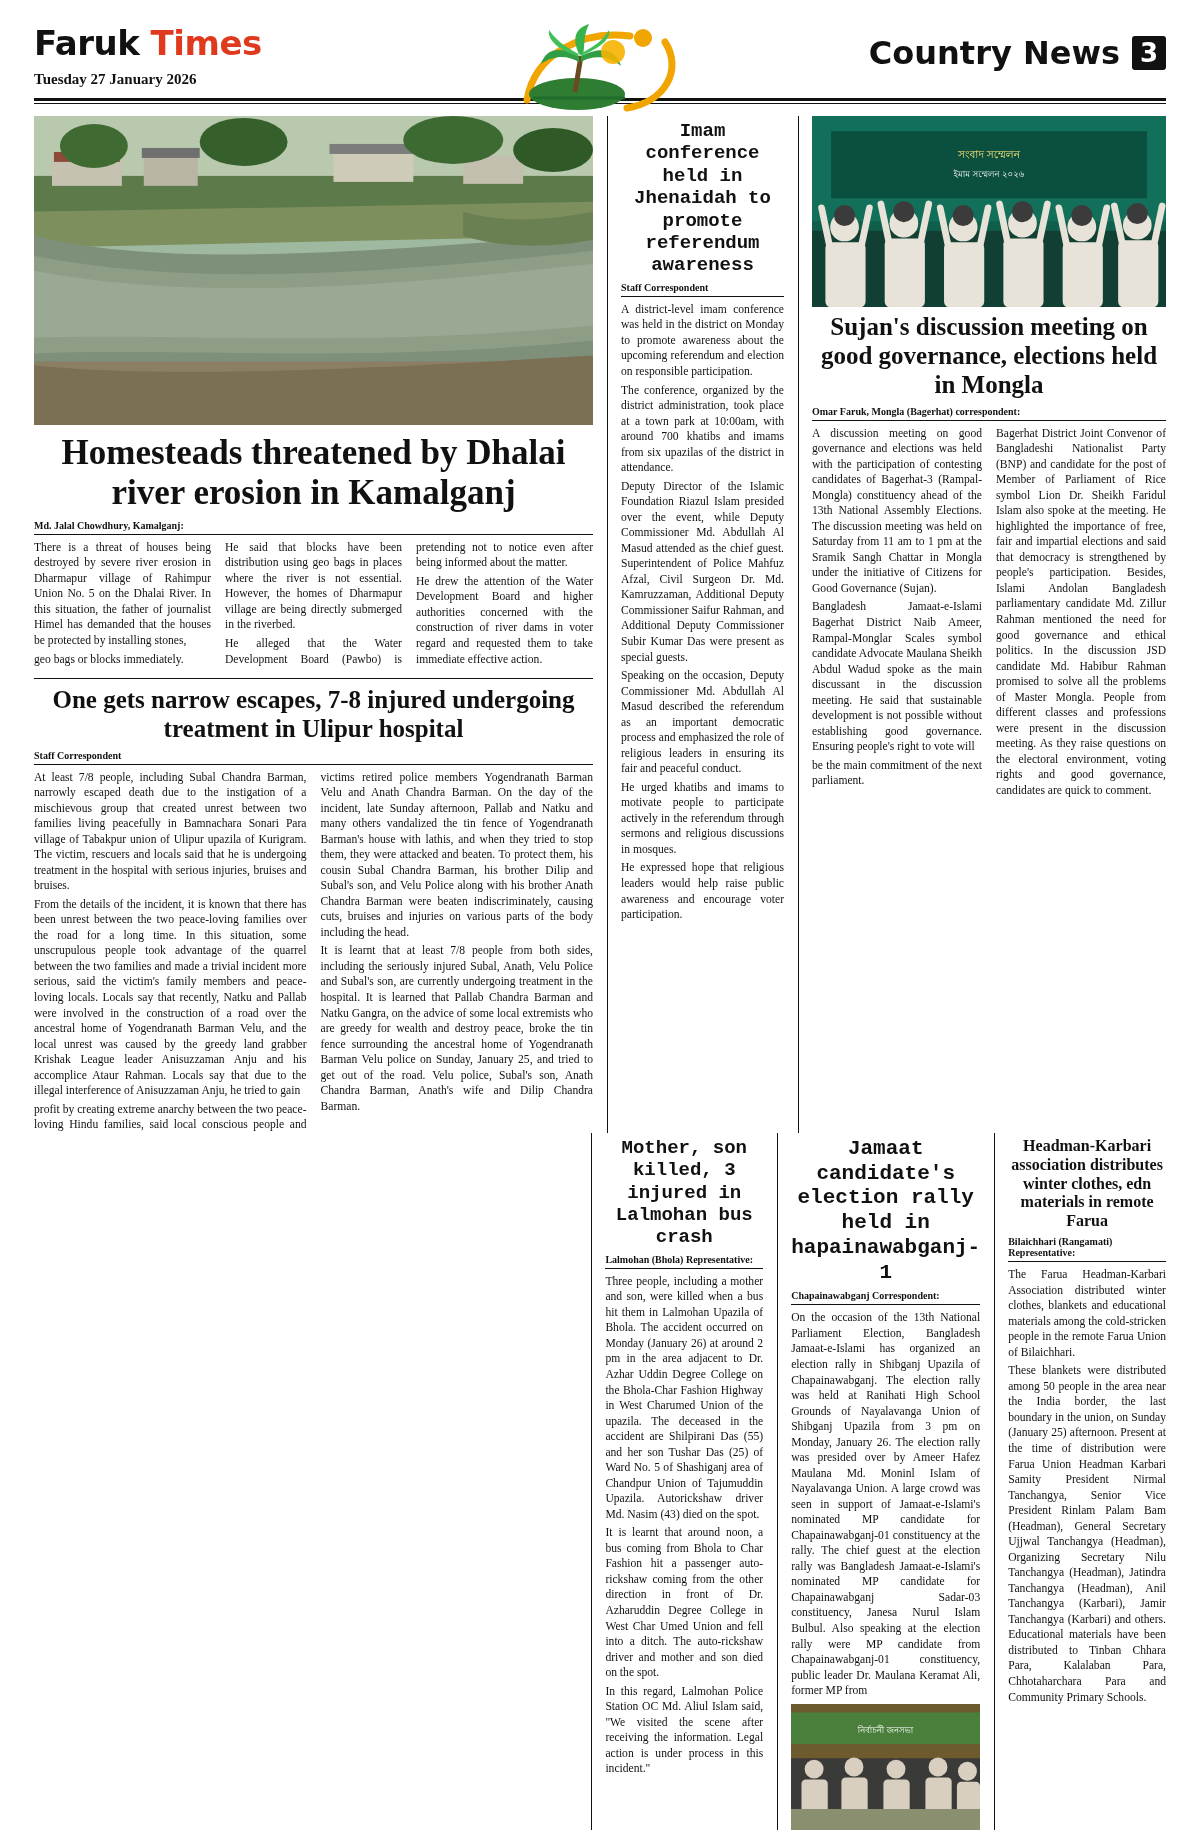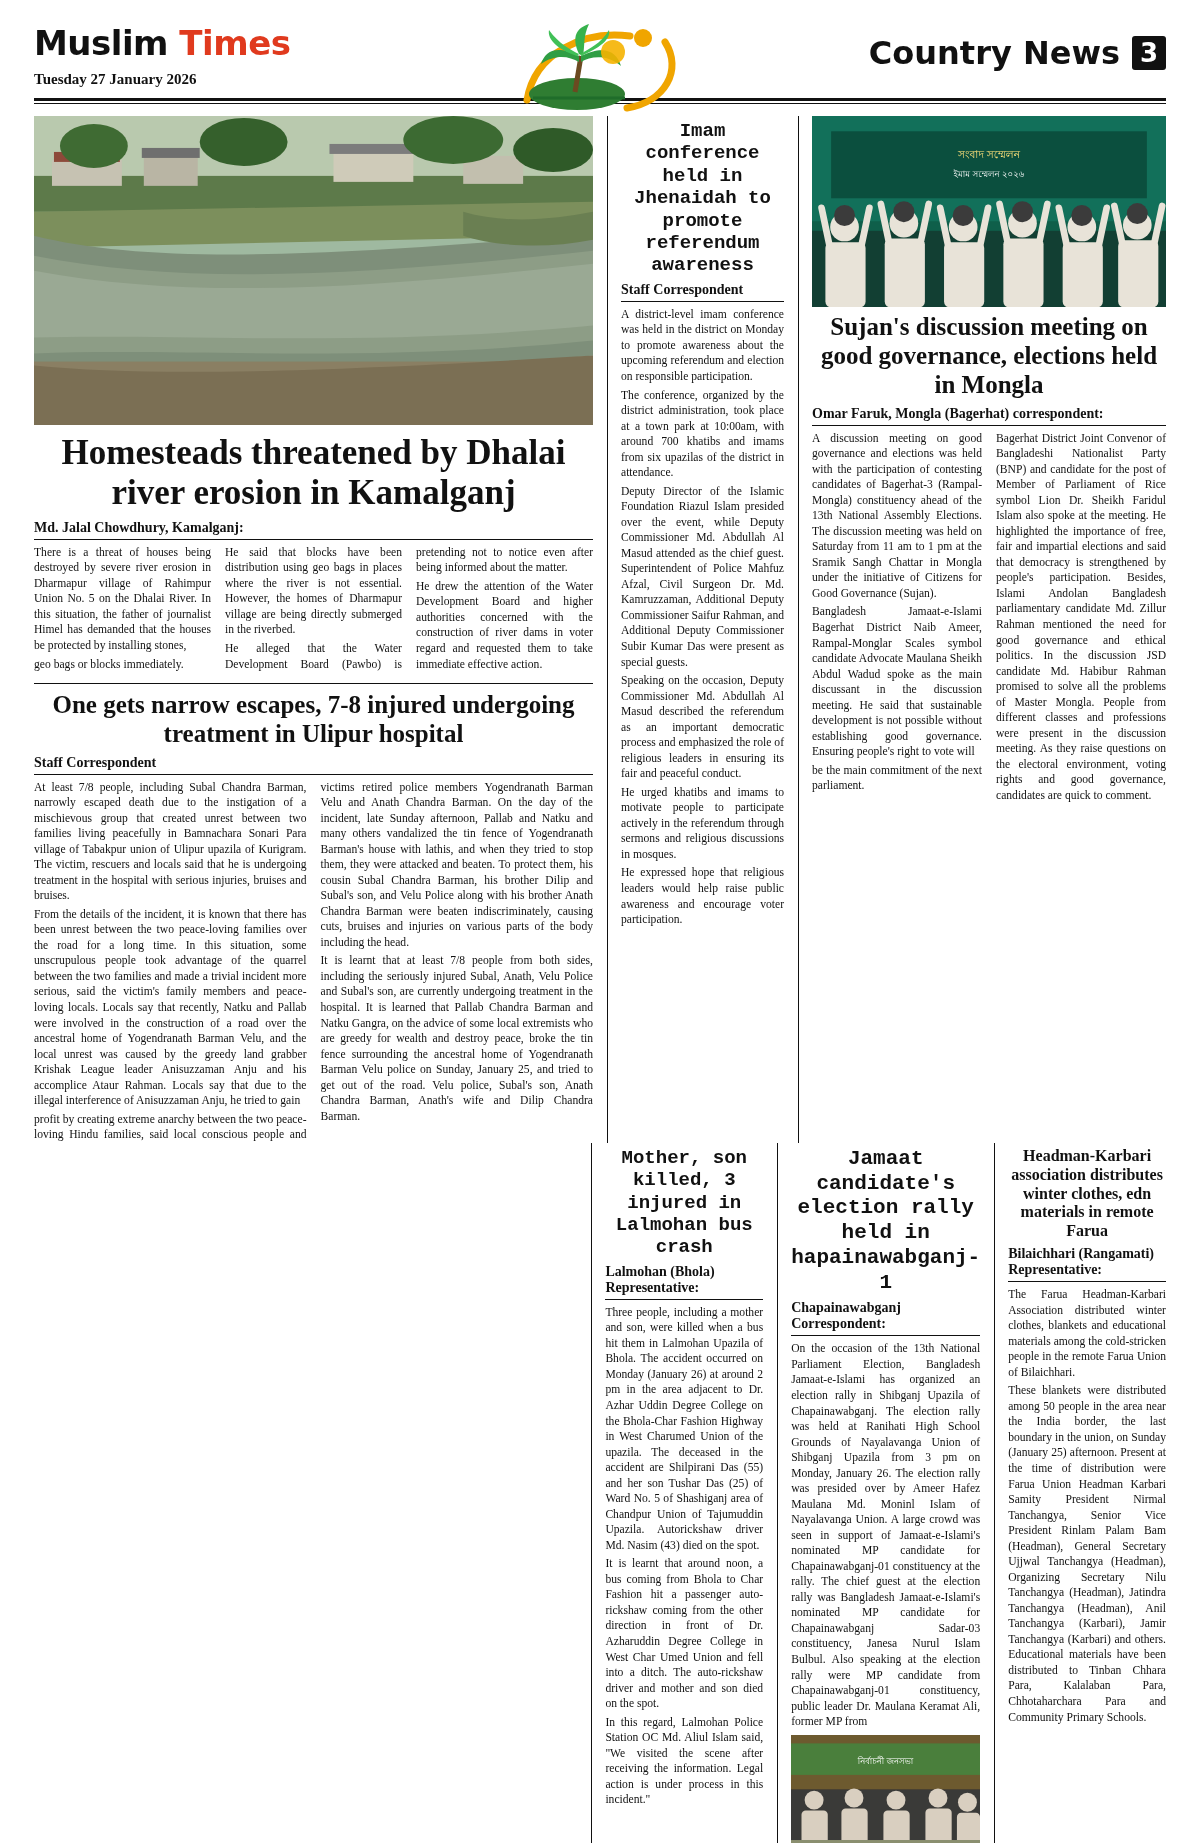--- a/index.html
+++ b/index.html
@@ -116,21 +116,21 @@
     font-family: "Liberation Serif", serif;
     font-weight: bold;
     text-align: center;
     line-height: 1.18;
     margin: 4px 0 5px 0;
     font-size: 16px;
   }
   .byline {
     font-family: "Liberation Serif", serif;
     font-weight: bold;
-    font-size: 14px;
+    font-size: 10px;
     border-bottom: 1px solid #111;
     padding-bottom: 3px;
     margin-bottom: 5px;
   }
   .body-text p {
     font-family: "Liberation Serif", serif;
     font-size: 11.6px;
     line-height: 1.34;
     text-align: justify;
     margin: 0 0 3px 0;
@@ -151,21 +151,21 @@
   .vline { border-left: 1px solid #111; padding-left: 13px; }
 </style>
 </head>
 <body>
 
 <div class="page">
 
   <div class="masthead">
     <div class="mast-left">
       <div class="mast-title">
-        <span class="m1">Muslim </span><span class="m2">Times</span>
+        <span class="m1">Faruk </span><span class="m2">Times</span>
       </div>
       <div class="mast-date">Tuesday 27 January 2026</div>
     </div>
 
     <div class="mast-center">
       <svg width="170" height="92" viewBox="0 0 170 92">
         <path d="M12 78 C 20 30, 70 8, 115 14" stroke="#f0a500" stroke-width="7" fill="none" stroke-linecap="round"></path>
         <path d="M150 20 C 168 48, 150 80, 112 86" stroke="#f0a500" stroke-width="7" fill="none" stroke-linecap="round"></path>
         <circle cx="128" cy="16" r="9" fill="#f0a500"></circle>
         <ellipse cx="62" cy="72" rx="48" ry="16" fill="#2f7d32"></ellipse>

